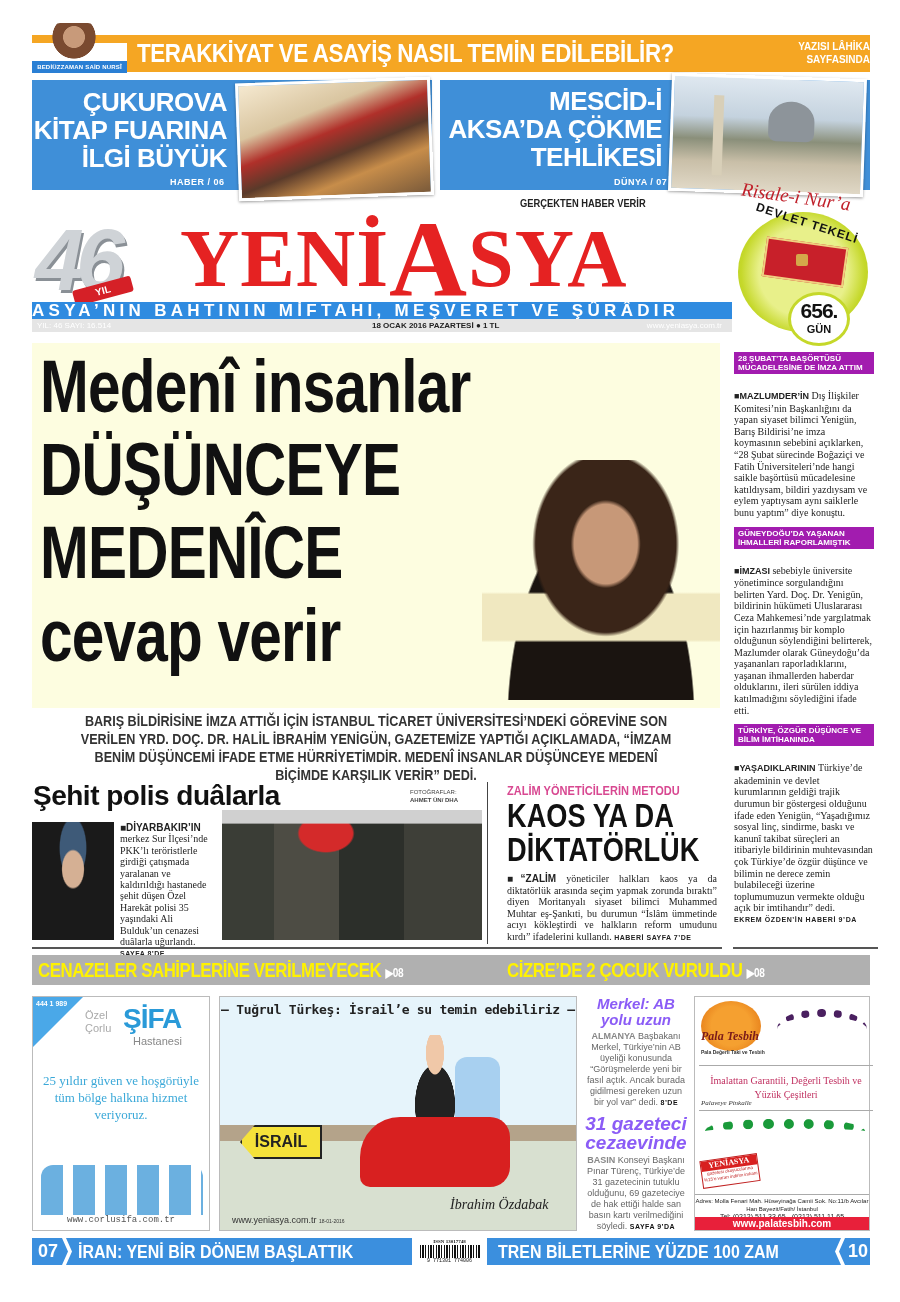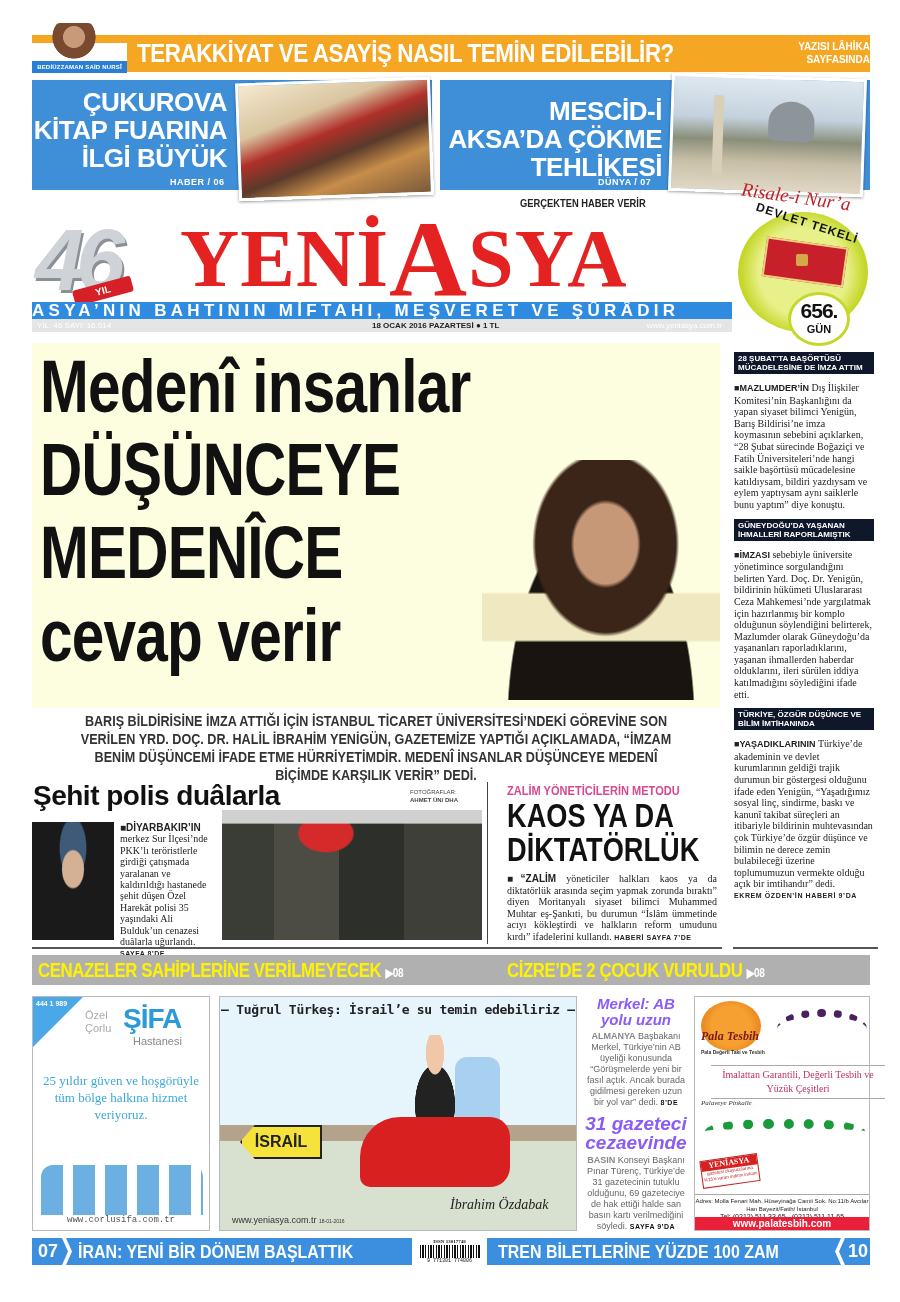--- a/index.html
+++ b/index.html
@@ -52,21 +52,21 @@
   .gun-label { font-size: 11px; font-weight: bold; line-height: 12px; }
 
   
   .lead-bg { left: 32px; top: 343px; width: 688px; height: 365px; background: #fdfde0; }
   .lead-headline { left: 40px; top: 345px; font-weight: bold; color: #111; font-size: 75px; line-height: 83px; letter-spacing: -1px; transform: scaleX(0.78); transform-origin: left top; white-space: nowrap; }
   .lead-photo { left: 482px; top: 460px; width: 238px; height: 240px; background: radial-gradient(ellipse at 52% 35%, #c79878 0 18%, #3a2518 20% 40%, transparent 42%), linear-gradient(180deg, transparent 0 55%, #f0e8c0 56% 75%, transparent 76%), radial-gradient(ellipse at 50% 110%, #1a1410 0 55%, transparent 56%); }
   .lead-summary { left: 40px; top: 712px; width: 672px; text-align: center; font-size: 14px; font-weight: bold; color: #333; line-height: 18px; transform: scaleX(0.9); transform-origin: center top; }
 
   
   .sidebar { left: 734px; top: 352px; width: 140px; }
-  .side-head { background: #0f172a; color: #fff; font-size: 8px; font-weight: bold; line-height: 9px; padding: 2px 4px; margin-bottom: 8px; }
+  .side-head { background: #a21caf; color: #fff; font-size: 8px; font-weight: bold; line-height: 9px; padding: 2px 4px; margin-bottom: 16px; }
   .side-body { font-family: "Liberation Serif", serif; font-size: 10px; line-height: 11.6px; color: #222; margin-bottom: 8px; }
   .side-body b { font-family: "Liberation Sans", sans-serif; font-size: 9px; }
   .side-credit { font-size: 7px; font-weight: bold; letter-spacing: 0.6px; color: #222; }
 
   
   .martyr-title { left: 33px; top: 780px; font-size: 28px; font-weight: bold; letter-spacing: -0.5px; color: #111; }
   .photo-credit { left: 410px; top: 788px; font-size: 6px; color: #444; line-height: 8px; }
   .child-photo { left: 32px; top: 822px; width: 82px; height: 118px; background: radial-gradient(ellipse at 50% 40%, #d5b094 0 18%, transparent 20%), radial-gradient(ellipse at 50% 22%, #3e5a78 0 22%, transparent 24%), #1a1a1a; }
   .martyr-text { left: 120px; top: 822px; width: 96px; font-family: "Liberation Serif", serif; font-size: 10px; line-height: 11.4px; color: #222; }
   .martyr-text b { font-family: "Liberation Sans", sans-serif; }
@@ -109,21 +109,21 @@
   .short-body { font-size: 9px; line-height: 11px; color: #666; margin-bottom: 6px; }
   .short-body b { color: #888; }
   .short-body .ref { color: #111; font-weight: bold; font-size: 7px; letter-spacing: 0.5px; }
   .short-title2 { font-family: "Liberation Sans", sans-serif; font-size: 19px; font-weight: bold; line-height: 19px; }
 
   .ad-pala { left: 694px; top: 996px; width: 176px; height: 235px; border: 1px solid #bbb; background: #fff; }
   .pala-logo { position: absolute; left: 6px; top: 4px; width: 60px; height: 50px; border-radius: 50%; background: radial-gradient(circle, #f5a030 0 50%, #e07010 100%); }
   .pala-name { position: absolute; left: 6px; top: 32px; font-family: "Liberation Serif", serif; font-style: italic; font-weight: bold; font-size: 12px; color: #7a1a1a; }
   .pala-sub { position: absolute; left: 6px; top: 52px; font-size: 5px; font-weight: bold; color: #333; }
   .pala-beads1 { position: absolute; left: 82px; top: 12px; width: 90px; height: 40px; border-top: 8px dotted #4a2060; border-radius: 50%; }
-  .pala-tag { position: absolute; left: 16px; top: 68px; width: 174px; text-align: center; font-family: "Liberation Serif", serif; font-size: 10px; color: #c03060; line-height: 14px; border-top: 1px solid #aaa; border-bottom: 1px solid #aaa; padding: 2px 0; }
+  .pala-tag { position: absolute; left: 4px; top: 68px; width: 174px; text-align: center; font-family: "Liberation Serif", serif; font-size: 10px; color: #c03060; line-height: 14px; border-top: 1px solid #aaa; border-bottom: 1px solid #aaa; padding: 8px 0; }
   .pala-beads2 { position: absolute; left: 10px; top: 122px; width: 160px; height: 30px; border-top: 10px dotted #1a9a3a; border-radius: 40%; }
   .pala-script { position: absolute; left: 6px; top: 102px; font-family: "Liberation Serif", serif; font-style: italic; font-size: 7px; color: #333; }
   .pala-yeniasya { position: absolute; left: 6px; top: 160px; width: 58px; height: 28px; background: #fff; border: 1px solid #c02020; transform: rotate(-8deg); }
   .pala-yeniasya .top { background: #d82020; color: #fff; font-family: "Liberation Serif", serif; font-weight: bold; font-size: 8px; text-align: center; line-height: 10px; }
   .pala-yeniasya .bot { font-size: 4.5px; text-align: center; line-height: 6px; color: #c02020; }
   .pala-address { position: absolute; left: 0; top: 197px; width: 174px; text-align: center; font-size: 6px; line-height: 8px; color: #222; border-top: 1px solid #aaa; padding-top: 2px; }
   .pala-url { position: absolute; left: 0; bottom: 0; width: 174px; height: 13px; background: #e8203a; color: #fff; font-size: 10px; font-weight: bold; text-align: center; line-height: 13px; }
 
   
   .bottom-bar { left: 32px; top: 1238px; width: 838px; height: 27px; background: #3b8fde; white-space: nowrap; }
@@ -156,26 +156,26 @@
 <div class="abs teaser teaser-left">
   <div class="teaser-title" style="left:0; top:8px; width:195px;">
     <div>ÇUKUROVA</div>
     <div>KİTAP FUARINA</div>
     <div>İLGİ BÜYÜK</div>
   </div>
   <div class="teaser-tag" style="left:138px; top:97px;">HABER / 06</div>
   <div class="teaser-photo photo-fair"></div>
 </div>
 <div class="abs teaser teaser-right">
-  <div class="teaser-title" style="left:0; top:17px; width:222px;">
+  <div class="teaser-title" style="left:0; top:7px; width:222px;">
     <div>MESCİD-İ</div>
     <div>AKSA’DA ÇÖKME</div>
     <div>TEHLİKESİ</div>
   </div>
-  <div class="teaser-tag" style="left:158px; top:97px;">DÜNYA / 07</div>
+  <div class="teaser-tag" style="left:174px; top:97px;">DÜNYA / 07</div>
   <div class="teaser-photo photo-mosque">
     <div class="dome"></div>
     <div class="minaret"></div>
   </div>
 </div>
 
 <div class="abs anniv">
   <div class="anniv-num">46</div>
   <div class="anniv-ribbon">YIL</div>
 </div>

